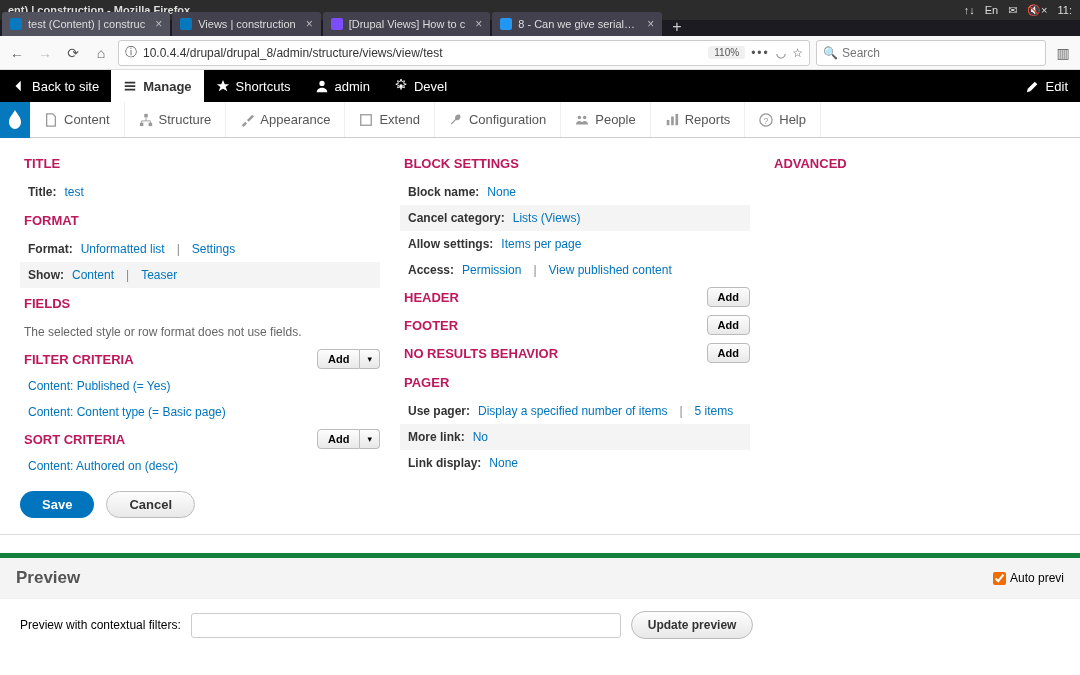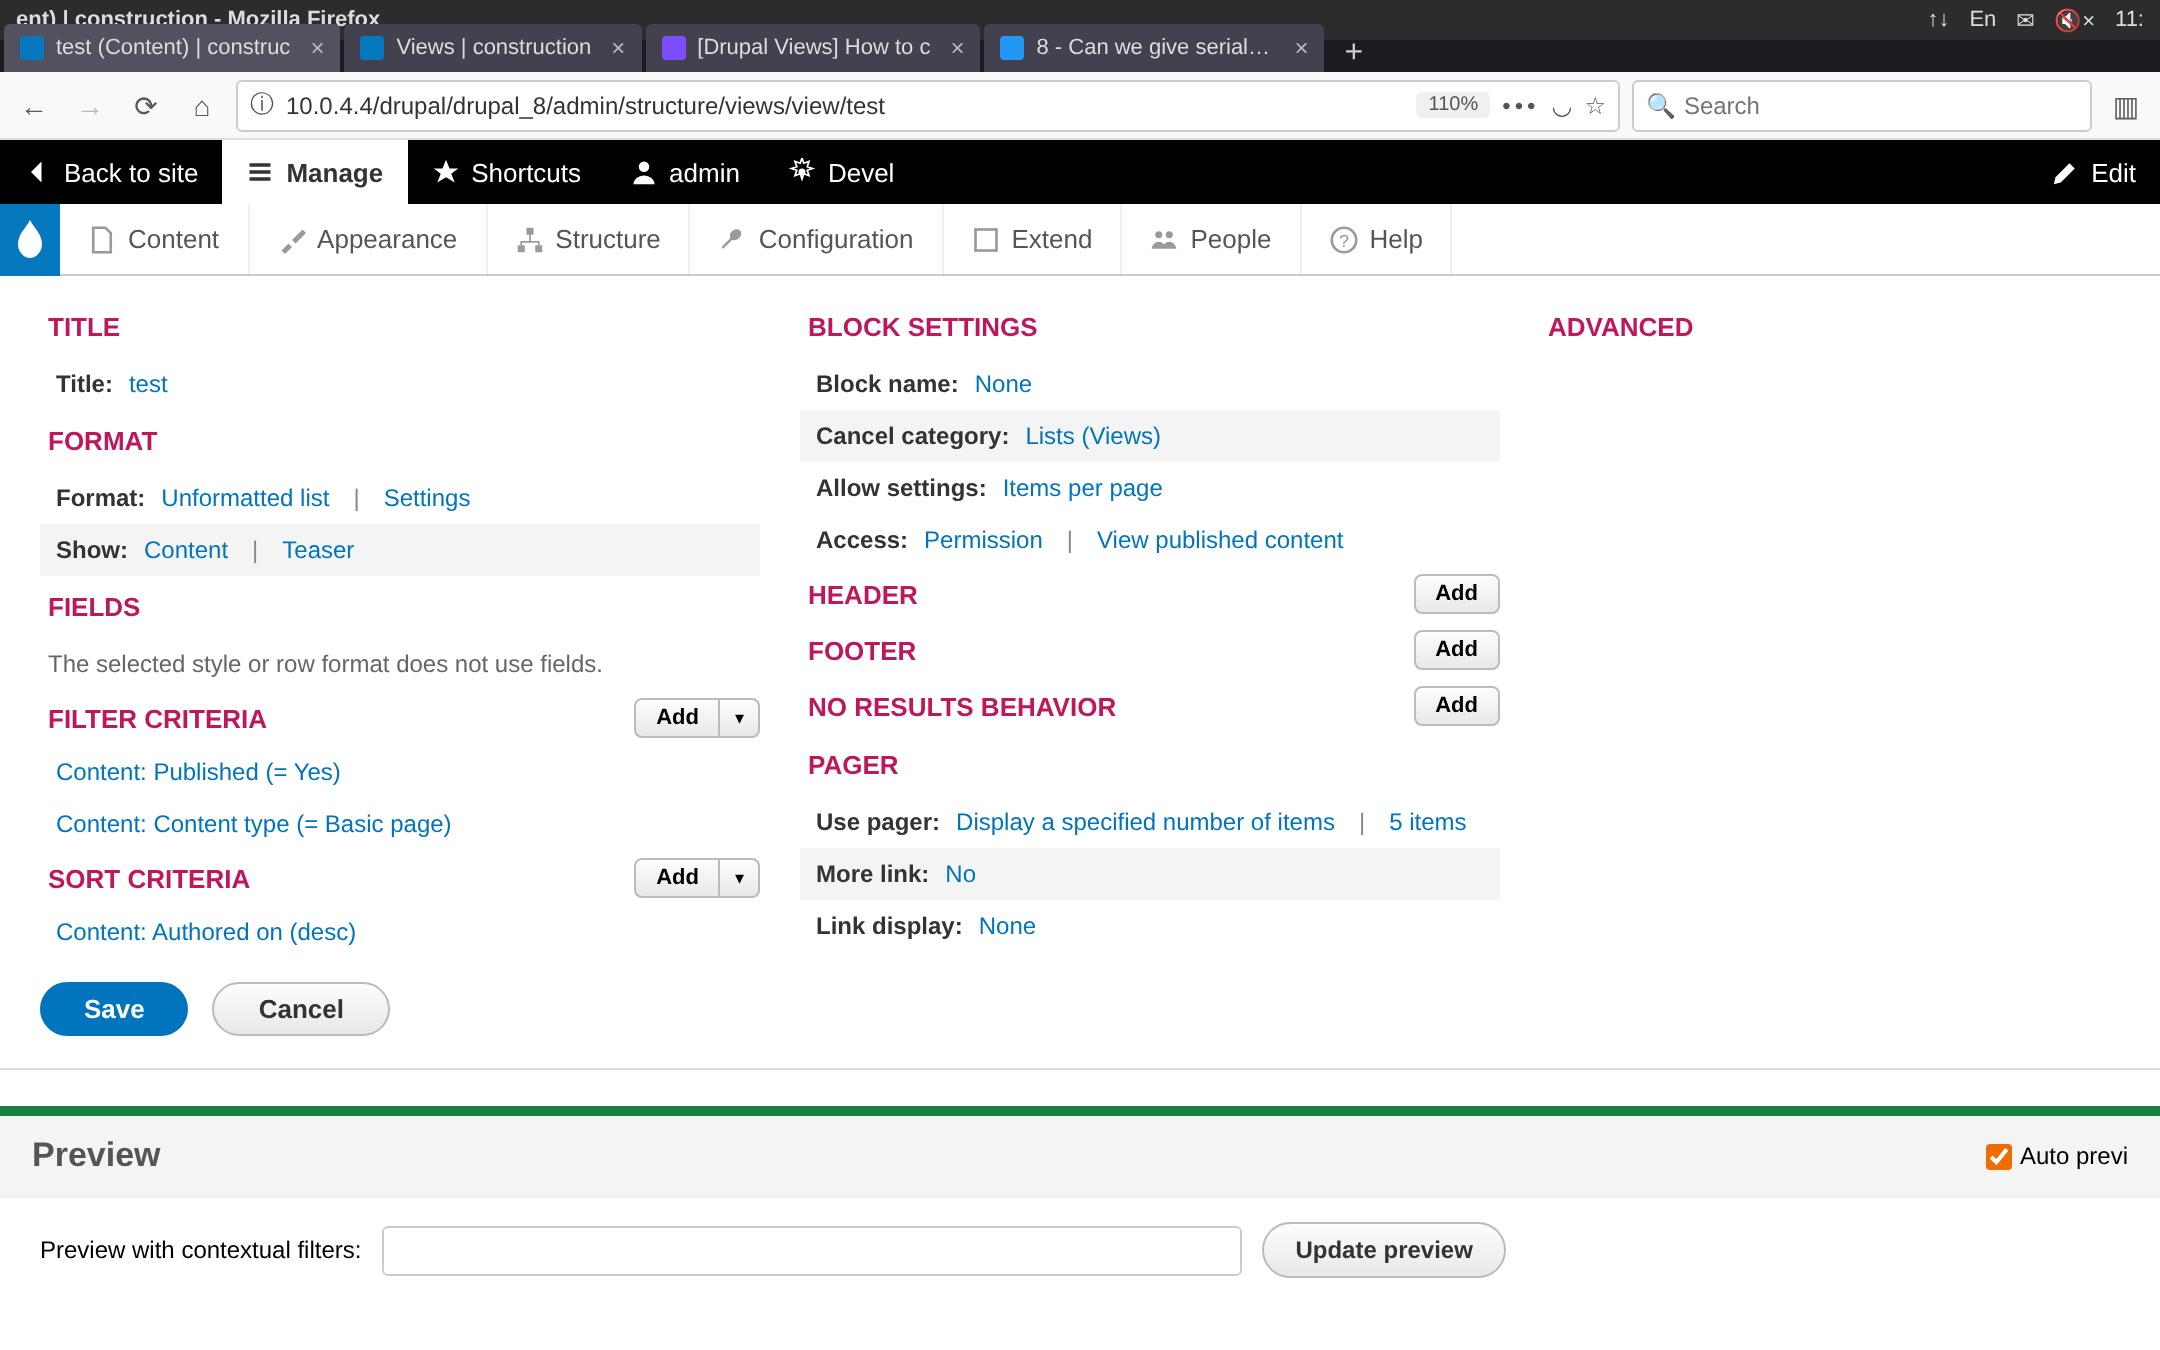--- a/index.html
+++ b/index.html
@@ -190,52 +190,60 @@
       </svg>
   </div>
   <div class="menu-item">
       <svg class="icon-svg" viewBox="0 0 16 16">
         <path d="M3 1h7l3 3v11H3z" fill="none" stroke="#9a9a9a" stroke-width="1.5"></path>
       </svg>
       <span>Content</span>
     </div>
   <div class="menu-item">
       <svg class="icon-svg" viewBox="0 0 16 16">
-        <path d="M2 14l4-4 2 2-4 4zM8 8l6-6 2 2-6 6z"></path>
-      </svg>
-      <span>Appearance</span>
-    </div>
-  <div class="menu-item">
-      <svg class="icon-svg" viewBox="0 0 16 16">
         <rect x="6" y="1" width="4" height="4"></rect>
         <rect x="1" y="11" width="4" height="4"></rect>
         <rect x="11" y="11" width="4" height="4"></rect>
         <path d="M8 5v4M3 11V9h10v2" fill="none" stroke="#9a9a9a"></path>
       </svg>
       <span>Structure</span>
     </div>
   <div class="menu-item">
       <svg class="icon-svg" viewBox="0 0 16 16">
+        <path d="M2 14l4-4 2 2-4 4zM8 8l6-6 2 2-6 6z"></path>
+      </svg>
+      <span>Appearance</span>
+    </div>
+  <div class="menu-item">
+      <svg class="icon-svg" viewBox="0 0 16 16">
+        <rect x="2" y="2" width="12" height="12" fill="none" stroke="#9a9a9a" stroke-width="1.5"></rect>
+      </svg>
+      <span>Extend</span>
+    </div>
+  <div class="menu-item">
+      <svg class="icon-svg" viewBox="0 0 16 16">
         <path d="M13 3a4 4 0 01-5 5L3 13l-1-1 5-5a4 4 0 015-5z"></path>
       </svg>
       <span>Configuration</span>
-    </div>
-  <div class="menu-item">
-      <svg class="icon-svg" viewBox="0 0 16 16">
-        <rect x="2" y="2" width="12" height="12" fill="none" stroke="#9a9a9a" stroke-width="1.5"></rect>
-      </svg>
-      <span>Extend</span>
     </div>
   <div class="menu-item">
       <svg class="icon-svg" viewBox="0 0 16 16">
         <circle cx="5" cy="5" r="2"></circle>
         <circle cx="11" cy="5" r="2"></circle>
         <path d="M1 13c0-2 2-4 4-4s4 2 4 4m-2 0c0-2 2-4 4-4s4 2 4 4"></path>
       </svg>
       <span>People</span>
+    </div>
+  <div class="menu-item">
+      <svg class="icon-svg" viewBox="0 0 16 16">
+        <rect x="2" y="8" width="3" height="6"></rect>
+        <rect x="7" y="4" width="3" height="10"></rect>
+        <rect x="12" y="1" width="3" height="13"></rect>
+      </svg>
+      <span>Reports</span>
     </div>
   <div class="menu-item">
       <svg class="icon-svg" viewBox="0 0 16 16">
         <circle cx="8" cy="8" r="7" fill="none" stroke="#9a9a9a" stroke-width="1.5"></circle>
         <text x="8" y="12" text-anchor="middle" font-size="10" fill="#9a9a9a">?</text>
       </svg>
       <span>Help</span>
     </div>
 </div>
 

